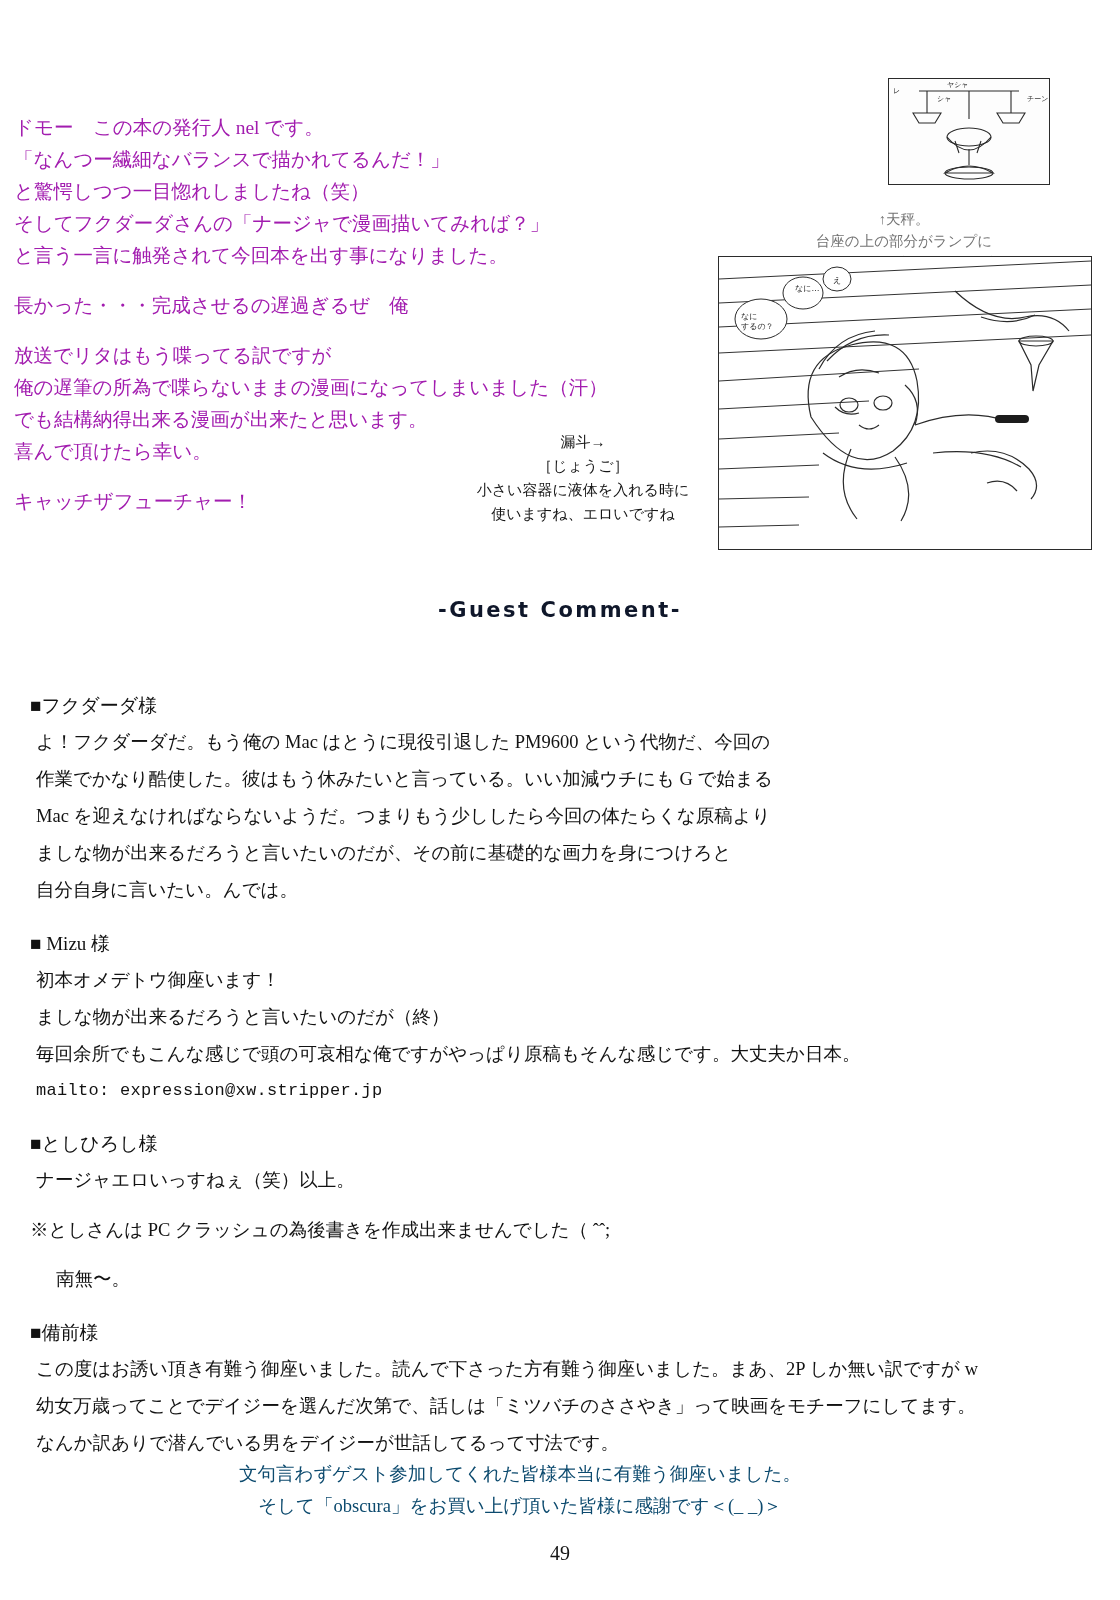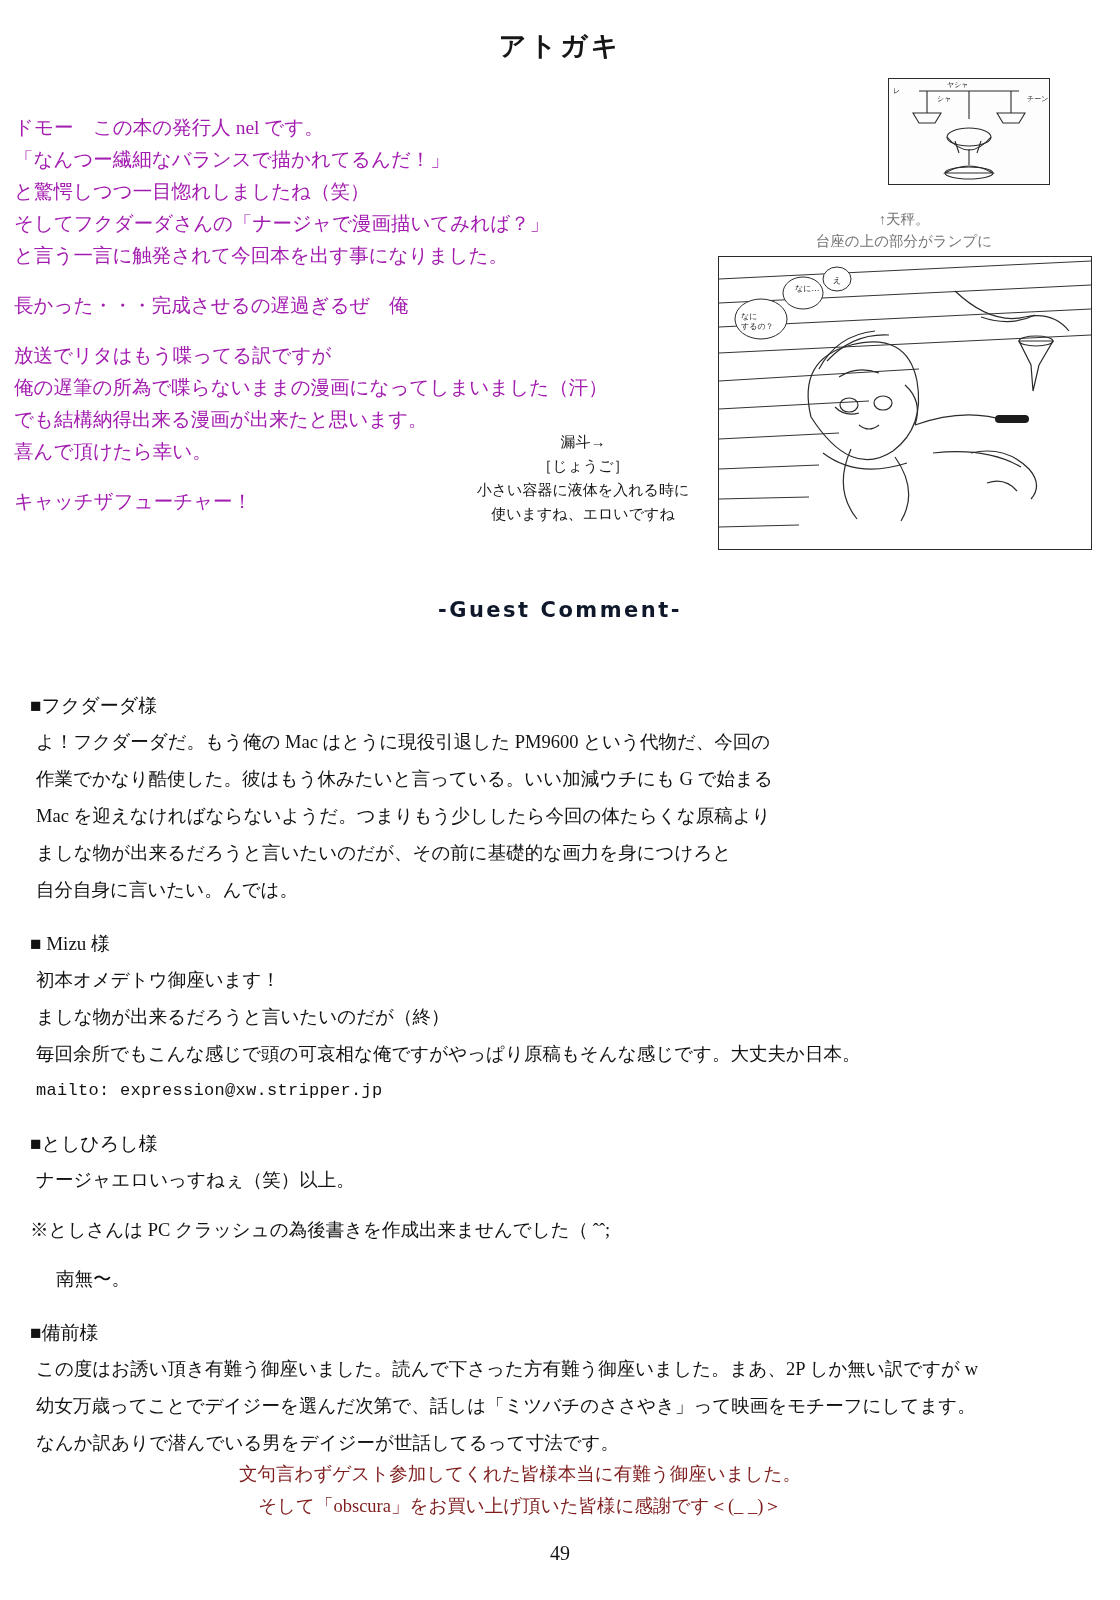--- a/index.html
+++ b/index.html
@@ -142,42 +142,41 @@
 
   
   .closing {
     position: absolute;
     top: 1458px;
     left: 0;
     width: 1040px;
     text-align: center;
     font-size: 18.5px;
     line-height: 32px;
-    color: #7f1d1d;
+    color: #0c4a6e;
   }
 
   
   .page-number {
     position: absolute;
     top: 1542px;
     left: 0;
     width: 1120px;
     text-align: center;
     font-size: 20px;
     color: #151515;
   }
 
   svg { display: block; }
 </style>
 </head>
 <body>
 
 <div class="page">
 
-  <div class="page-title">アトガキ</div>
 
   <div class="intro">
     <p>ドモー　この本の発行人 nel です。</p>
     <p>「なんつー繊細なバランスで描かれてるんだ！」</p>
     <p>と驚愕しつつ一目惚れしましたね（笑）</p>
     <p>そしてフクダーダさんの「ナージャで漫画描いてみれば？」</p>
     <p>と言う一言に触発されて今回本を出す事になりました。</p>
     <div class="gap"></div>
     <p>長かった・・・完成させるの遅過ぎるぜ　俺</p>
     <div class="gap"></div>

